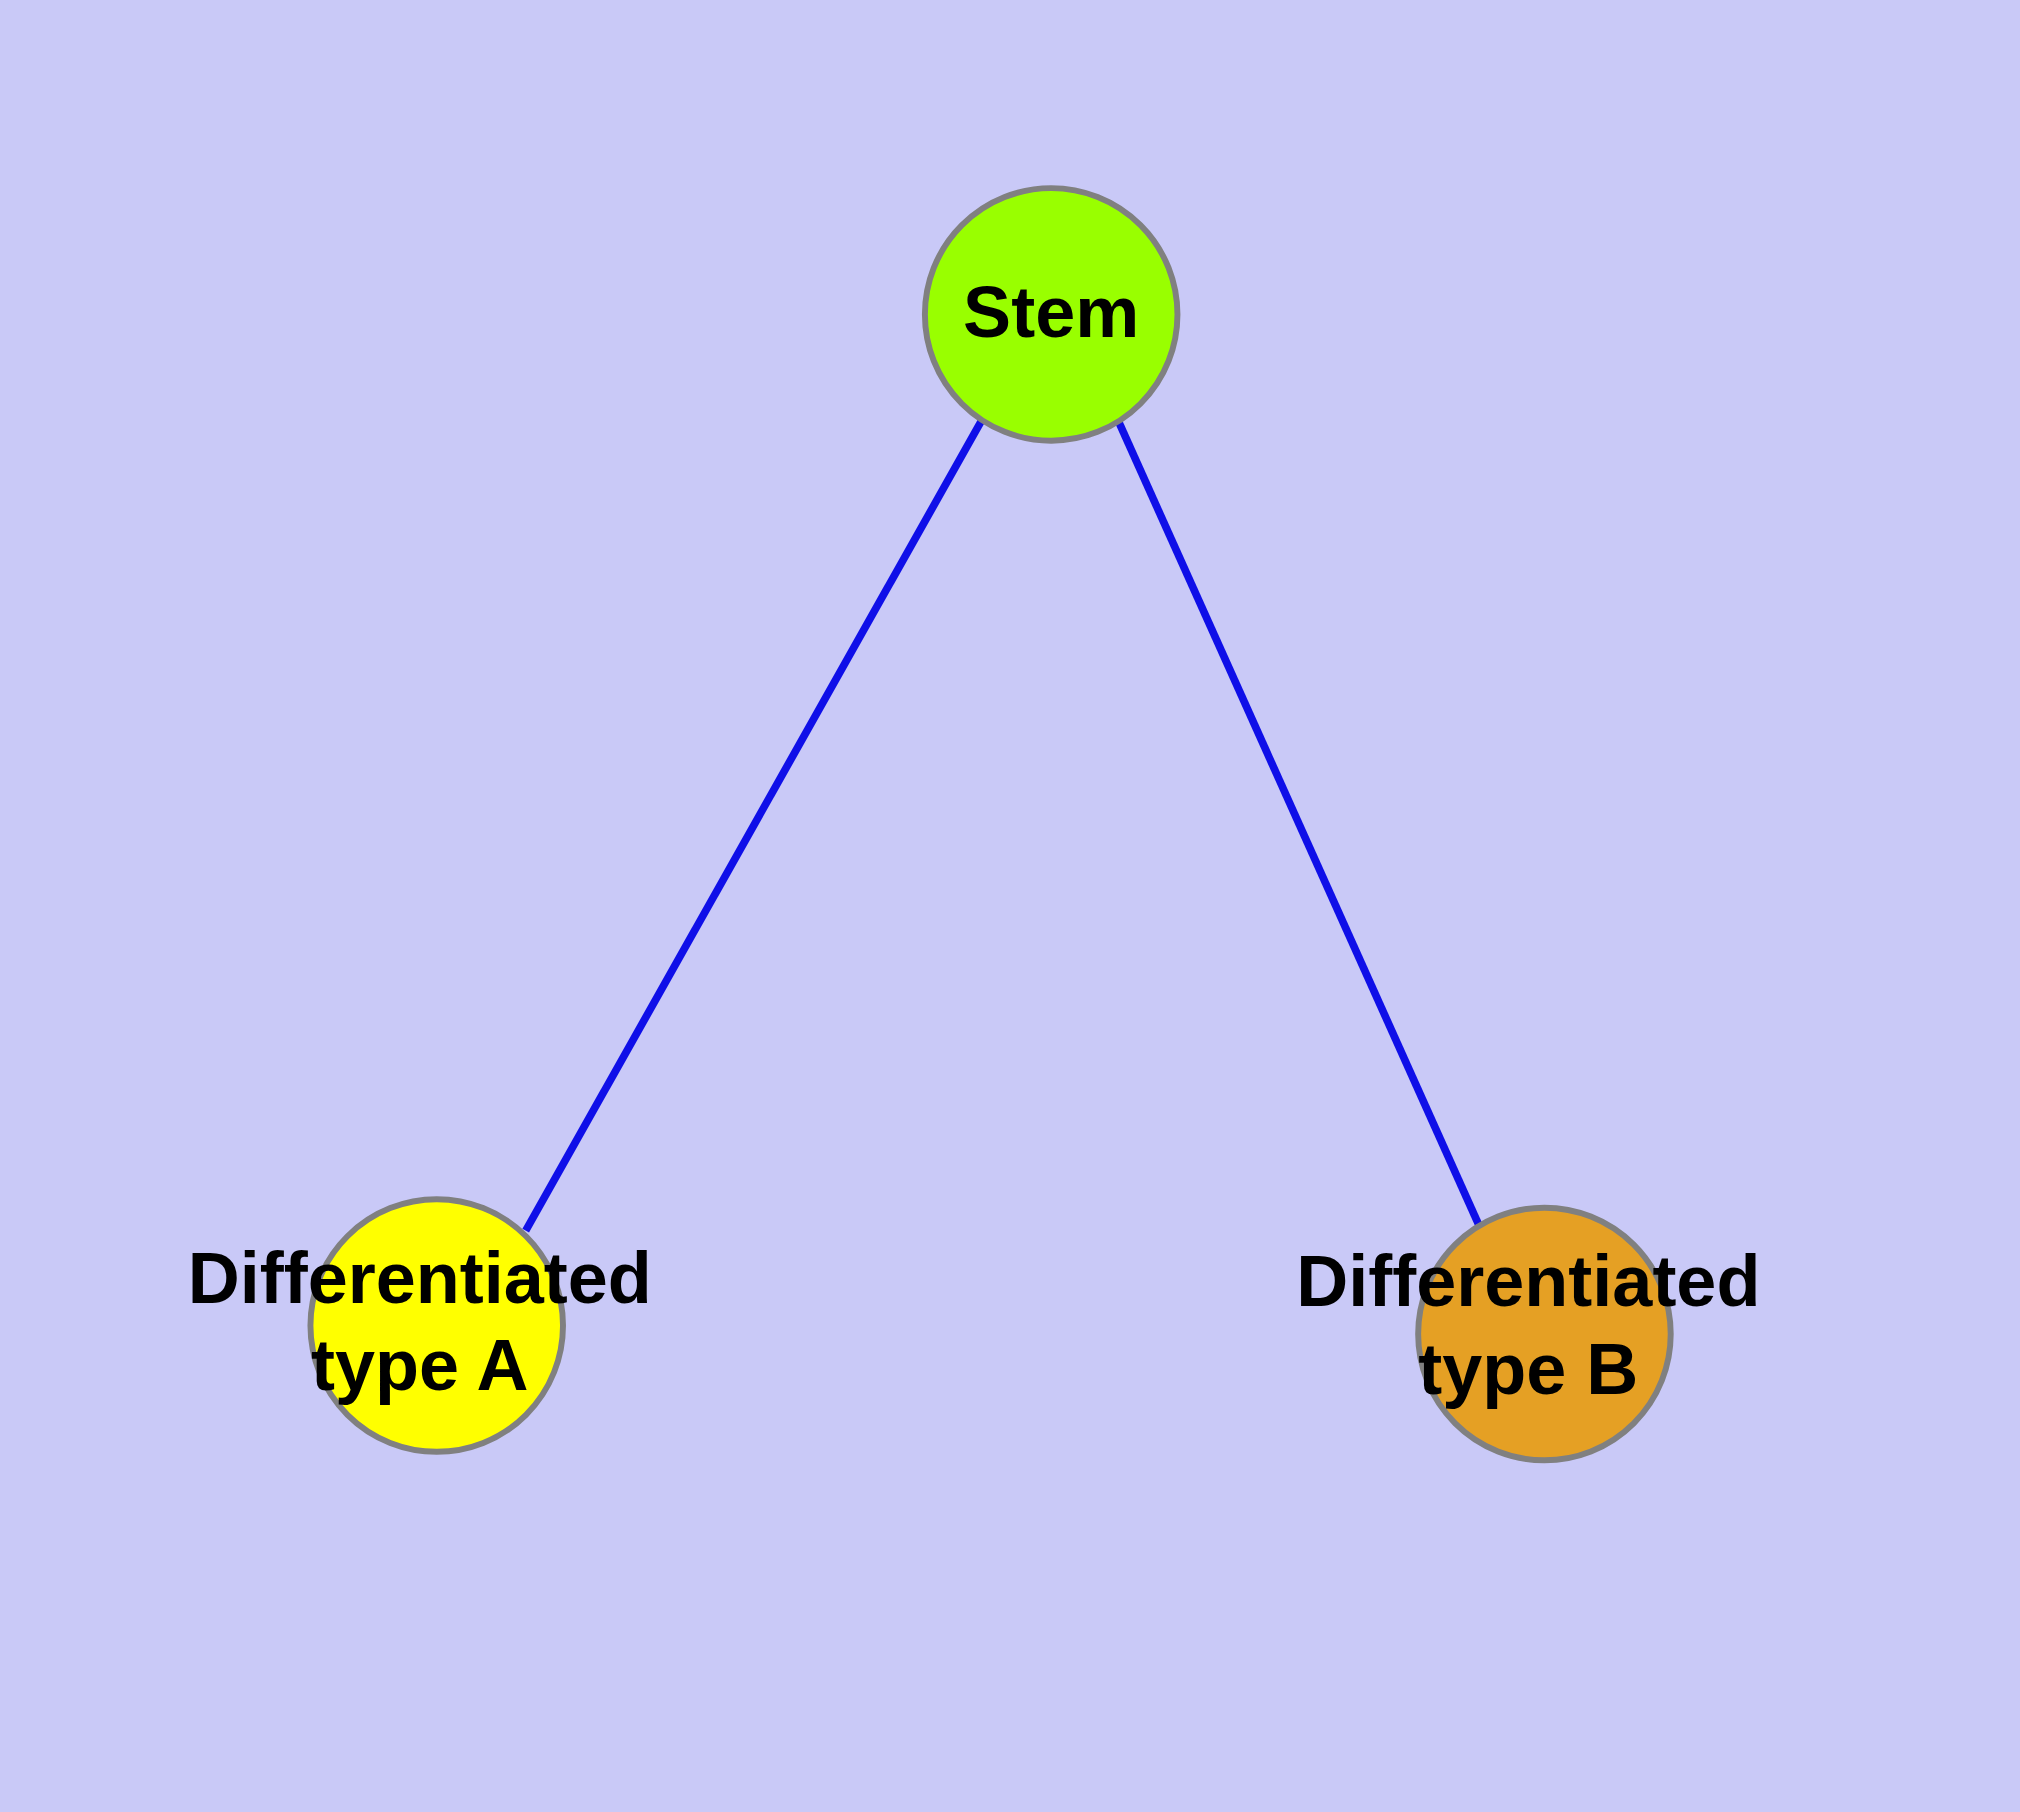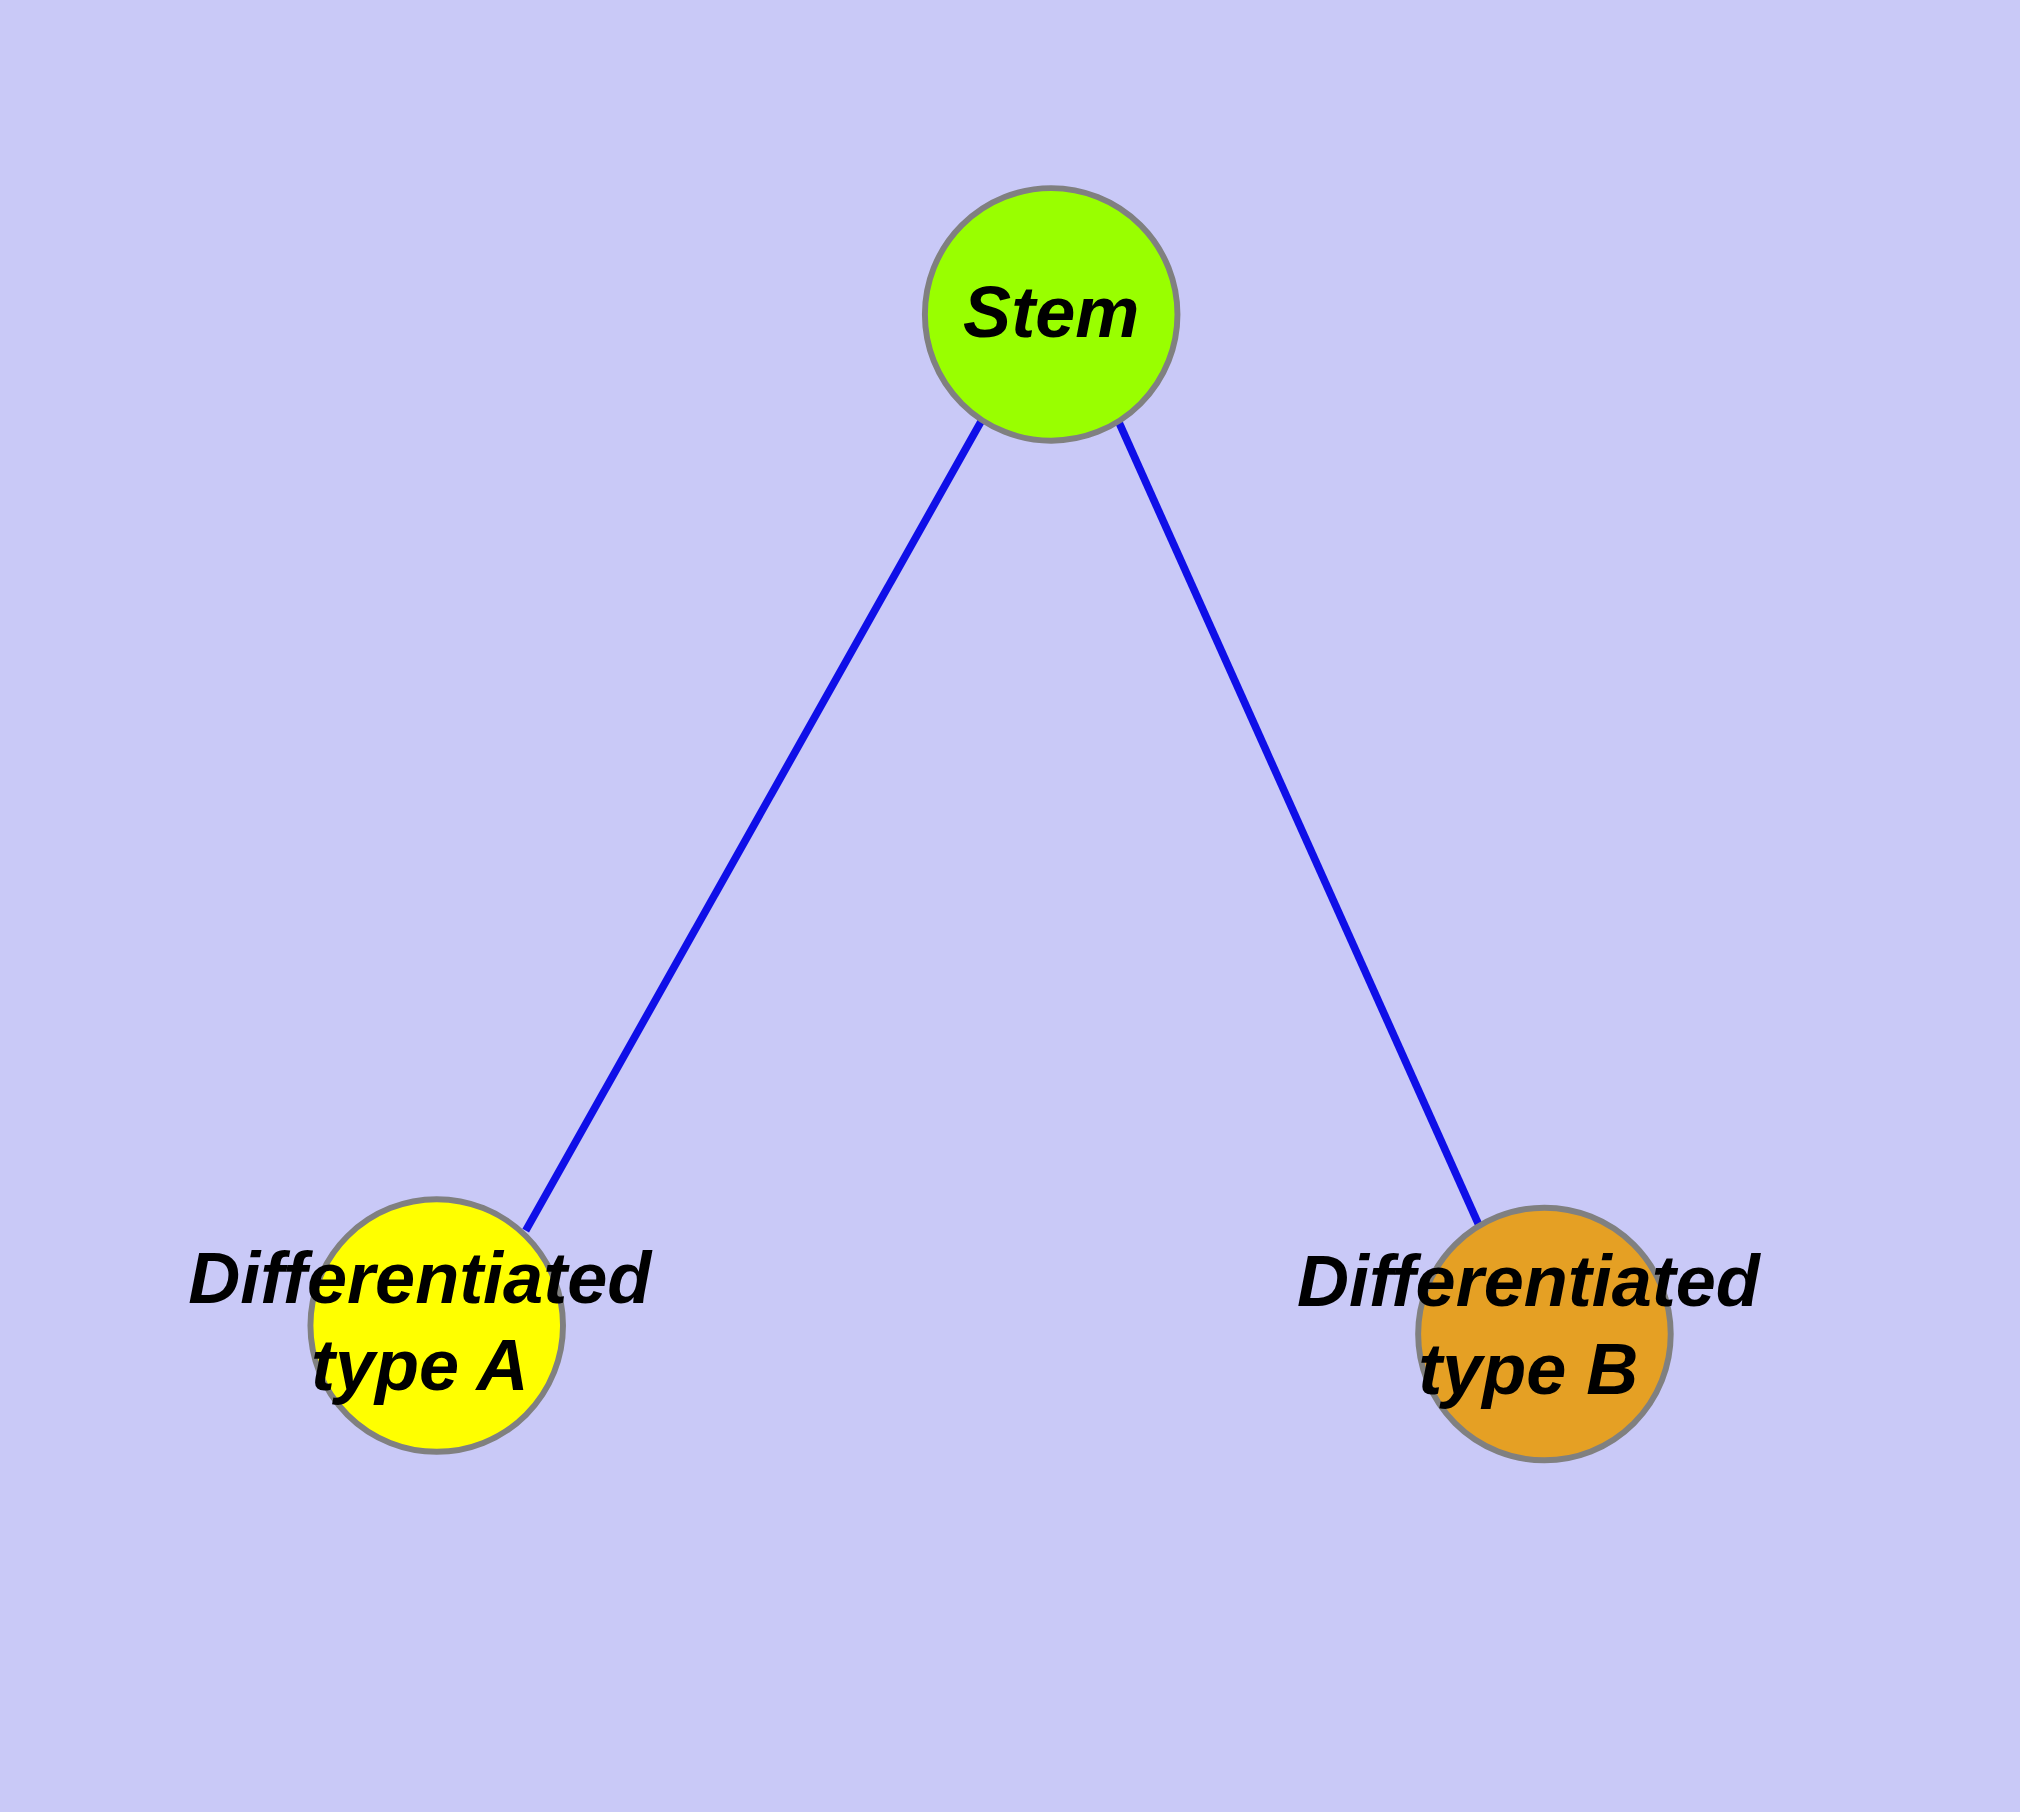--- a/index.html
+++ b/index.html
@@ -10,21 +10,20 @@
   }
   body {
     font-family: "Liberation Sans", sans-serif;
   }
   #canvas {
     position: relative;
     width: 2021px;
     height: 1812px;
     overflow: hidden;
     background: #c9c9f7;
-    font-style: italic;
   }
   #graph-svg {
     position: absolute;
     left: 0;
     top: 0;
     width: 2021px;
     height: 1812px;
     display: block;
   }
   .node-label {

